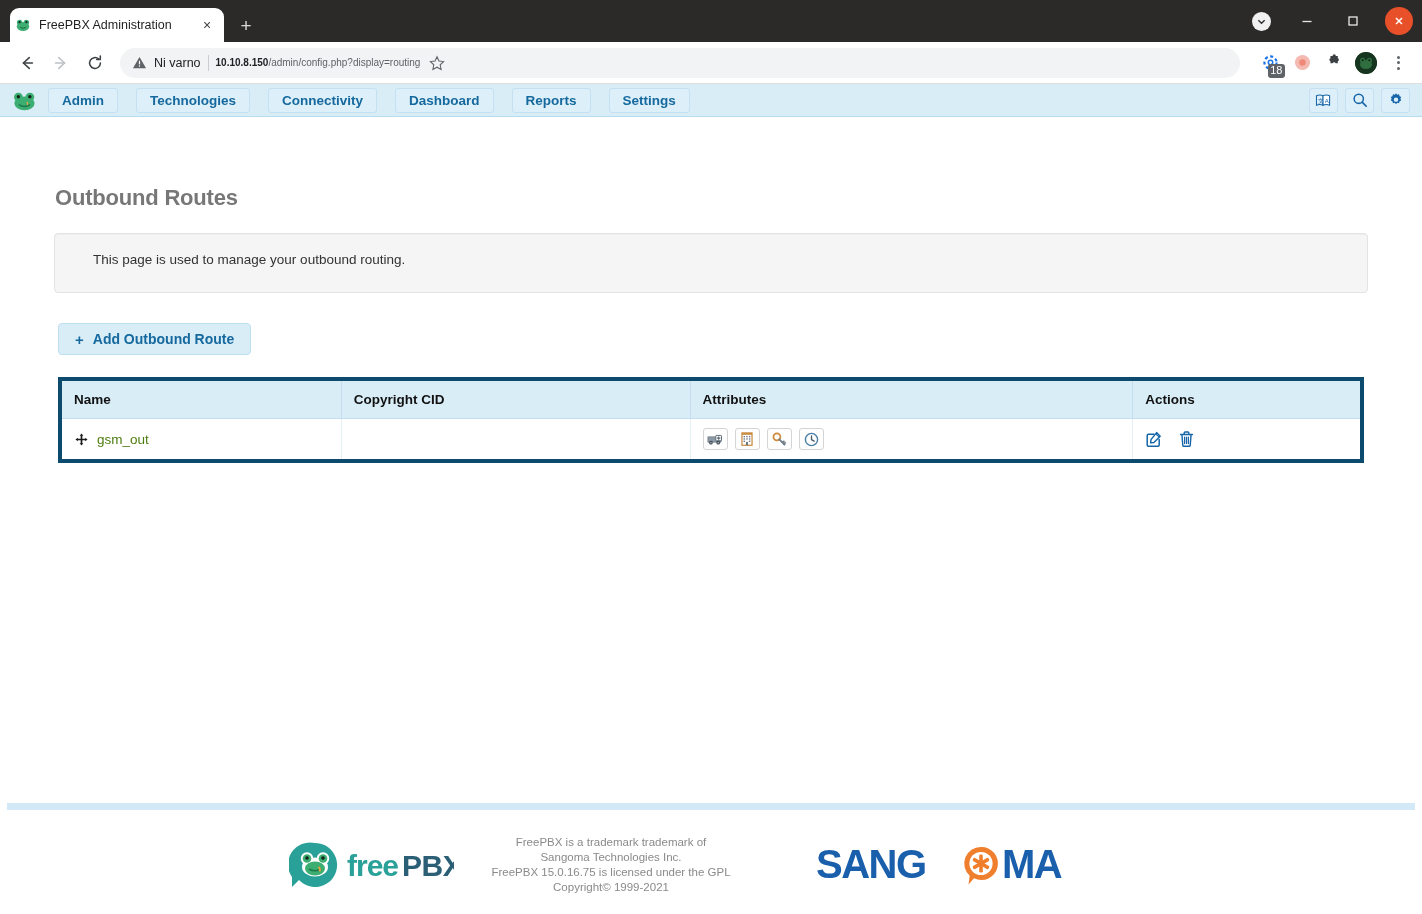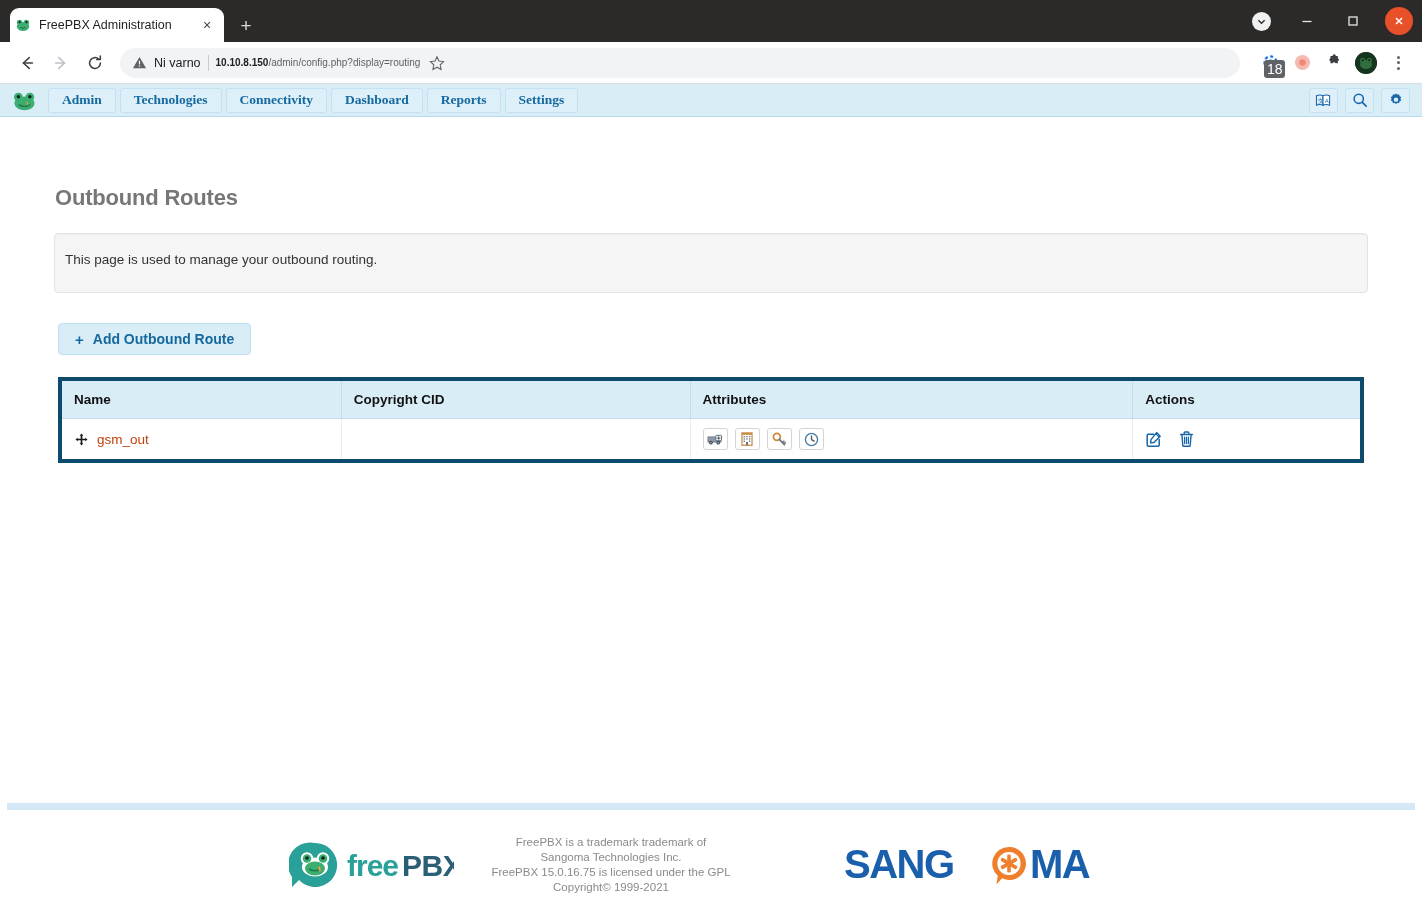--- a/index.html
+++ b/index.html
@@ -47,57 +47,57 @@
     padding: 0 12px; gap:7px; margin: 0 6px 0 6px; min-width:0;
   }
   .warn-icon { flex:0 0 15px; display:flex; align-items:center; }
   .notsecure { font-size:12.5px; color:#202124; white-space:nowrap; }
   .om-sep { width:1px; height:16px; background:#c8cbcf; flex:0 0 1px; }
   .url { font-size:10px; color:#5f6368; white-space:nowrap; overflow:hidden; text-overflow:ellipsis; }
   .url b { color:#202124; font-weight:700; }
   .star { flex:0 0 20px; display:flex; align-items:center; justify-content:center; color:#5f6368; }
   .tb-icons { display:flex; align-items:center; gap:4px; padding-left:6px; }
   .tb-ic { width:28px; height:28px; display:flex; align-items:center; justify-content:center; position:relative; }
-  .ext-badge { position:absolute; right:-1px; bottom:-1px; background:#5f6368; color:#fff; font-size:14px;
+  .ext-badge { position:absolute; right:-1px; bottom:-1px; background:#5f6368; color:#fff; font-size:11px;
     border-radius:3px; padding:0.5px 2.5px; line-height:1.15; font-family:"Liberation Sans",sans-serif; }
   .avatar { width:22px; height:22px; border-radius:50%; background:#1d3d24; overflow:hidden;
     display:flex; align-items:center; justify-content:center; }
   .kebab { display:flex; flex-direction:column; gap:2.5px; align-items:center; }
   .kebab i { width:3px; height:3px; border-radius:50%; background:#5f6368; display:block; }
 
   
   .viewport { flex:1; background:#ffffff; overflow:hidden; display:flex; flex-direction:column; position:relative; }
 
   
   .fpbx-nav {
     height: 33px; background:#d9edf7; border-bottom:1px solid #b5dcef;
     display:flex; align-items:center; padding: 0 12px 0 10px; gap:0; flex:0 0 33px;
   }
   .fpbx-logo { width:28px; height:24px; display:flex; align-items:center; justify-content:center; margin-right:10px; }
-  .nav-items { display:flex; align-items:center; gap:4px;font-family:Liberation Serif, serif; }
+  .nav-items { display:flex; align-items:center; gap:18px; }
   .nav-item {
     height:25px; padding: 0 13px; display:flex; align-items:center; justify-content:center;
     background:#ddeff8; border:1px solid #c3e1f2; border-radius:3px;
     font-size:13.5px; font-weight:700; color:#15699e; white-space:nowrap;
   }
   .nav-right { margin-left:auto; display:flex; align-items:center; gap:7px; }
   .nav-ic {
     width:29px; height:25px; background:#ddeff8; border:1px solid #c3e1f2; border-radius:3px;
     display:flex; align-items:center; justify-content:center;
   }
 
   
   .content { flex:1; overflow:hidden; padding: 0; position:relative; background:#fff;margin-top:48px; }
   .page-title {
     font-size: 22px; font-weight: 700; color:#777777; margin: 20px 0 0 55px;
     letter-spacing: -0.2px;
   }
   .infopanel {
     margin: 22px 54px 0 54px; background:#f5f5f5; border:1px solid #e3e3e3; border-radius:4px;
-    padding: 18px 10px; font-size:13.5px; color:#333333; min-height:60px;
+    padding: 18px 38px; font-size:13.5px; color:#333333; min-height:60px;
     box-shadow: inset 0 1px 1px rgba(0,0,0,0.03);
   }
   .addbtn-wrap { margin: 30px 0 0 58px; }
   .addbtn {
     display:inline-flex; align-items:center; gap:9px; height:32px; padding: 0 16px;
     background:#d9edf7; border:1px solid #bce0f1; border-radius:4px;
     font-size:14px; font-weight:700; color:#15699e;
   }
   .plus-glyph { font-size:15px; font-weight:700; line-height:1; }
 
@@ -106,21 +106,21 @@
     border:4px solid #0c4a6e; background:#fff;
   }
   table.routes thead th {
     background:#d9edf7; color:#111111; font-size:13.5px; font-weight:700; text-align:left;
     padding: 11px 12px; border-right:1px solid #c3ddee; border-bottom:1px solid #c3ddee;
     height: 37px;
   }
   table.routes thead th:last-child { border-right:none; }
   table.routes tbody td {
     padding: 9px 12px; border-right:1px solid #e4eef5; border-bottom:1px solid #e4eef5;
-    font-size:13.5px; color:#c2410c; vertical-align: middle; height:40px;
+    font-size:13.5px; color:#4d7c0f; vertical-align: middle; height:40px;
   }
   table.routes tbody td:last-child { border-right:none; }
   .col-name { width: 282px; }
   .col-cid  { width: 350px; }
   .col-attr { width: 444px; }
   .col-act  { width: 230px; }
   .namecell { display:flex; align-items:center; gap:9px; }
   .move-handle { width:14px; height:14px; display:flex; align-items:center; justify-content:center; color:#1a1a1a; }
   .attr-icons { display:flex; align-items:center; gap:7px; }
   .attr-ic {
@@ -134,21 +134,21 @@
   .footer-sep { height:7px; background:#d3e9f7; margin: 0 7px; flex:0 0 7px; }
   .footer {
     flex:0 0 104px; background:#fff; display:flex; align-items:center; justify-content:center;
     gap: 0; padding-top: 6px;
   }
   .footer-inner { display:flex; align-items:center; justify-content:center; width:100%; }
   .f-logo { width:190px; display:flex; align-items:center; justify-content:center; }
   .f-text {
     width: 290px; text-align:center; font-size:11.5px; color:#8a8a8a; line-height:1.32;
   }
-  .f-sangoma { width:330px; display:flex; align-items:center; justify-content:flex-end; margin-left:60px; }
+  .f-sangoma { width:330px; display:flex; align-items:center; justify-content:flex-start; margin-left:60px; }
   .f-text div { white-space:nowrap; }
 </style>
 </head>
 <body>
 
 <div class="browser">
 
   <div class="tabstrip">
     <div class="tab">
       <span class="tab-favicon">

